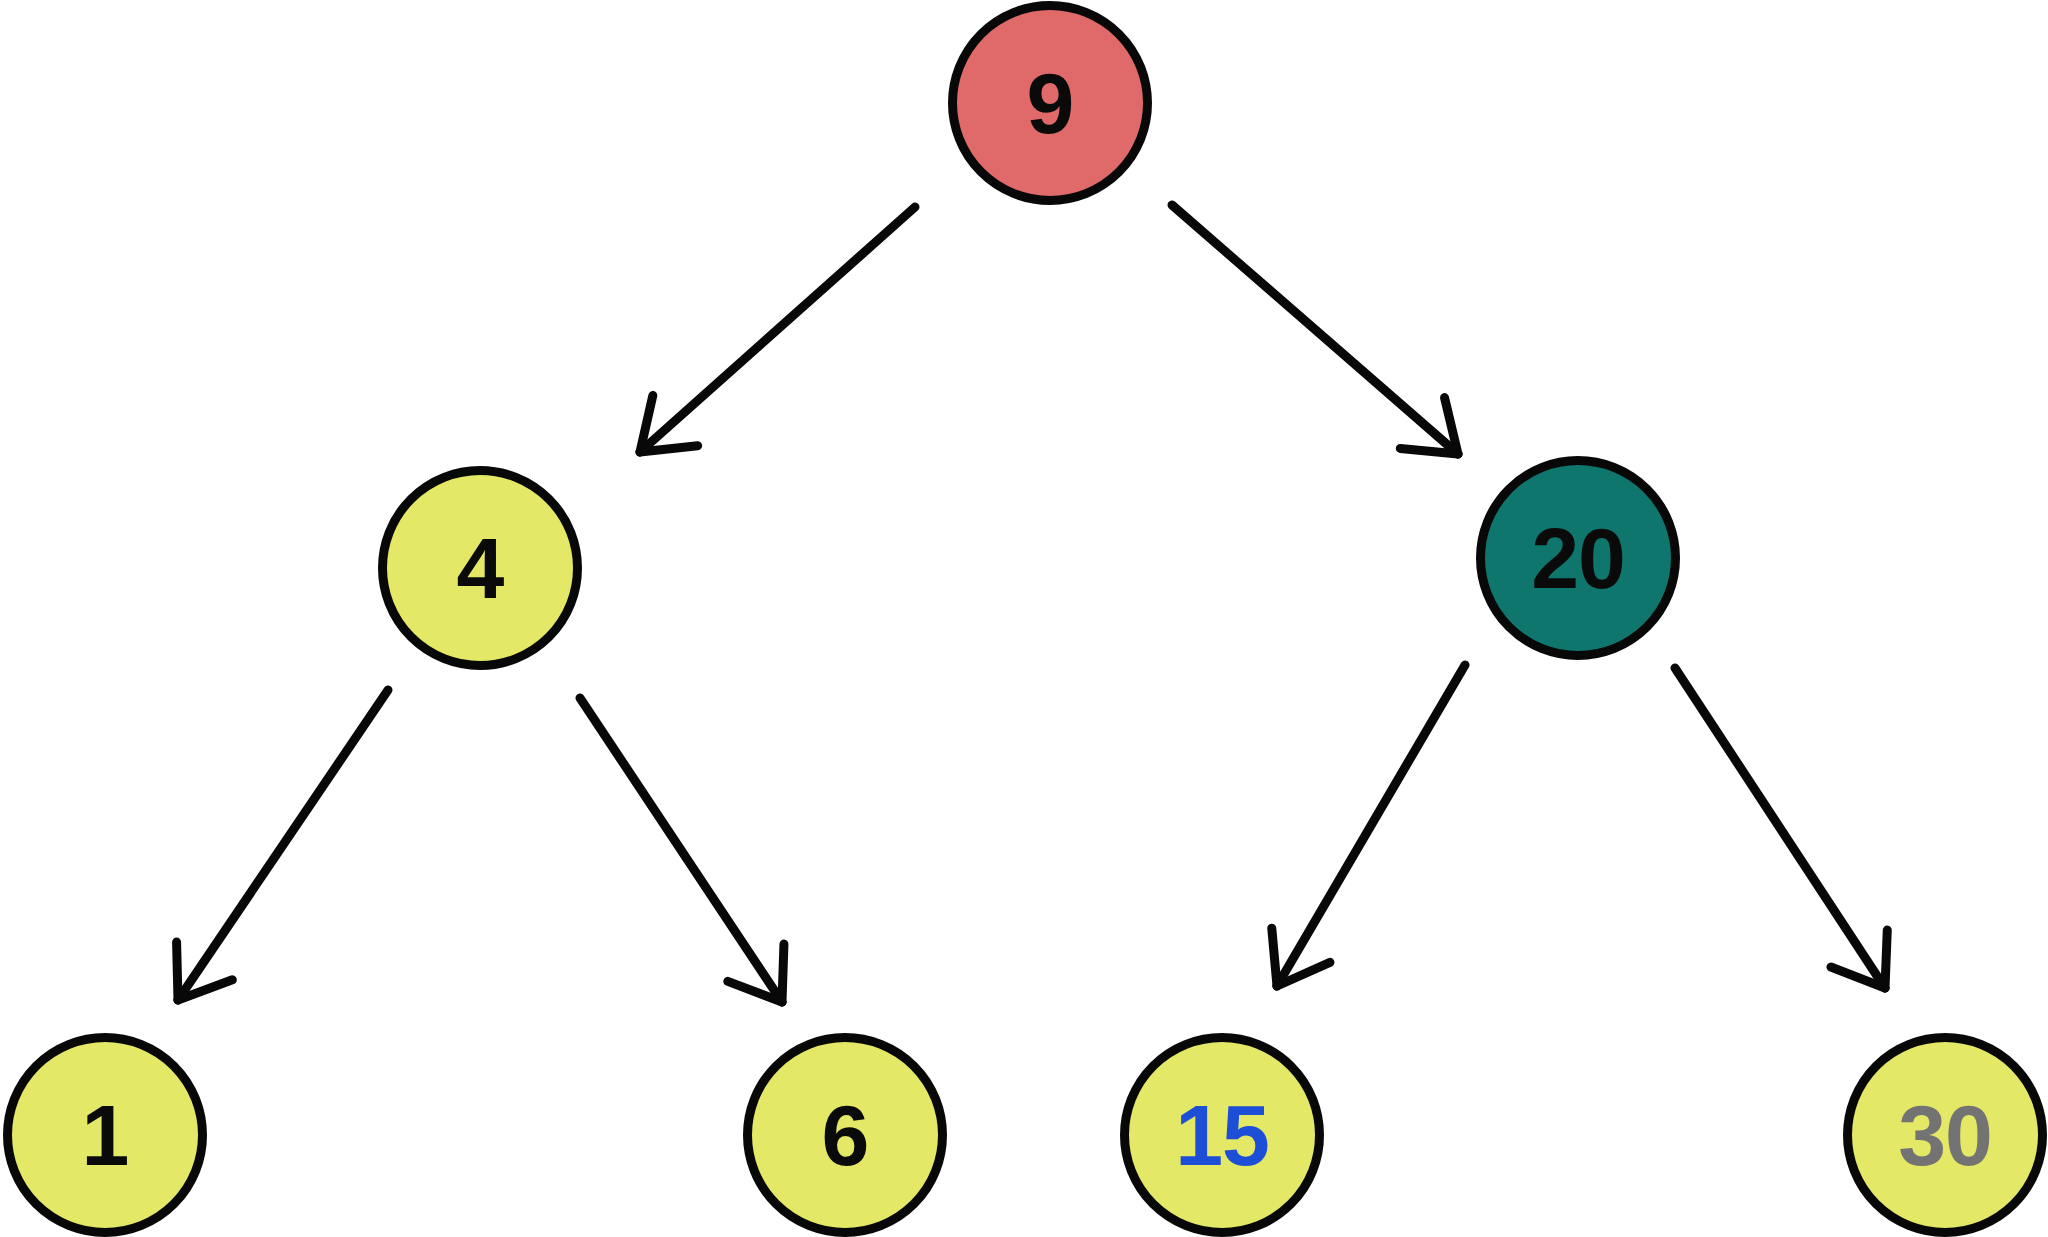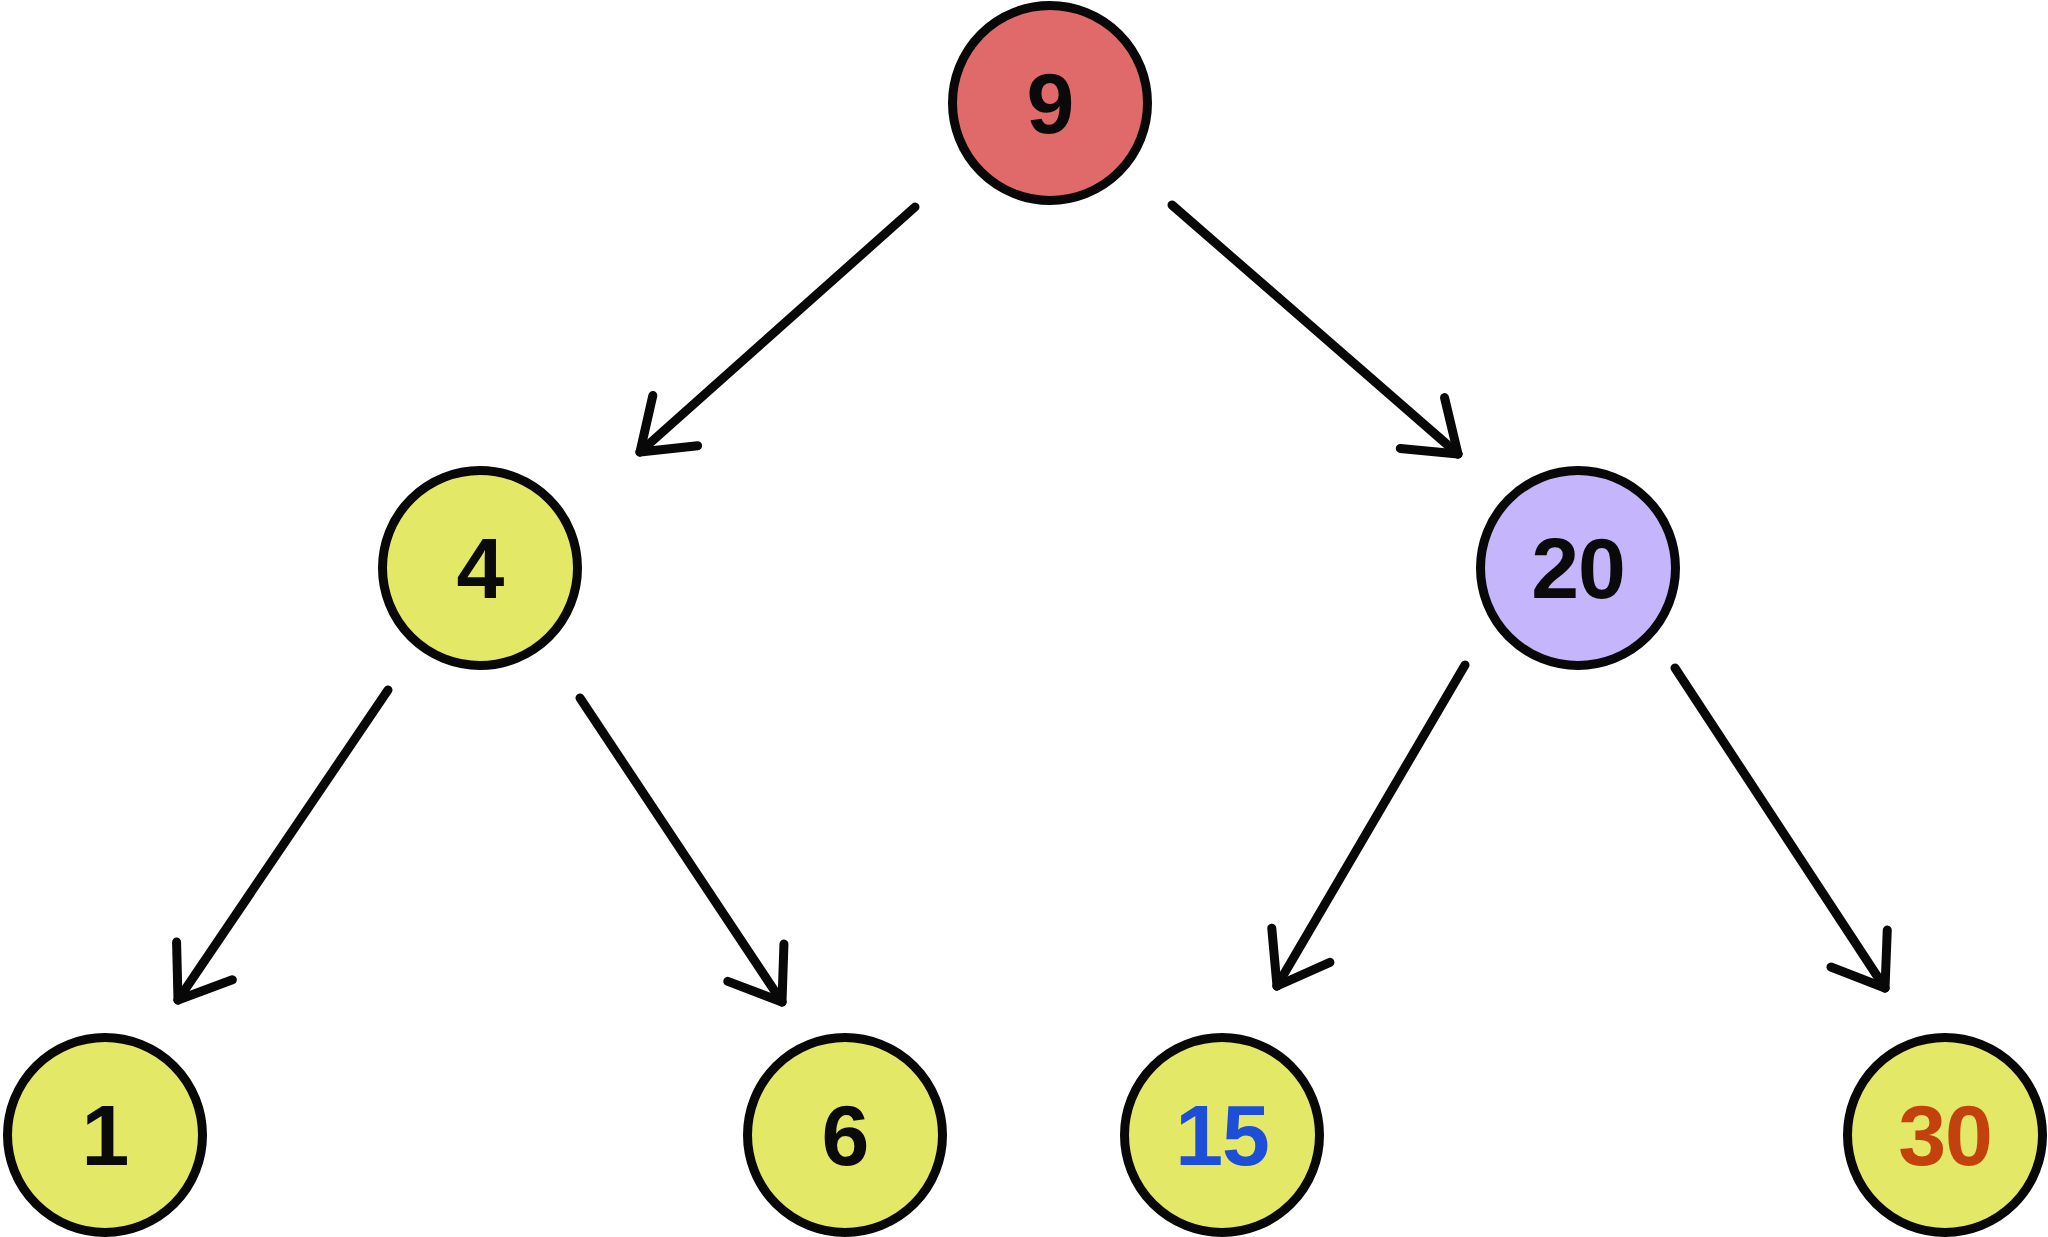--- a/index.html
+++ b/index.html
@@ -80,30 +80,30 @@
       </g>
     </svg>
 
   <div id="nodes-layer">
       <div class="tree-node" style="left: 948px; top: 1px; width: 204px; height: 204px; background: rgb(224, 106, 106); border: 9px solid rgb(8, 8, 8);">
         <span class="node-label" style="font-size: 86px; color: rgb(10, 10, 10);">9</span>
       </div>
       <div class="tree-node" style="left: 378px; top: 466px; width: 204px; height: 204px; background: rgb(227, 232, 102); border: 9px solid rgb(8, 8, 8);">
         <span class="node-label" style="font-size: 86px; color: rgb(10, 10, 10);">4</span>
       </div>
-      <div class="tree-node" style="left: 1476px; top: 466px; width: 204px; height: 204px; background: #c4b5fd; border: 9px solid rgb(8, 8, 8);">
+      <div class="tree-node" style="left: 1476px; top: 456px; width: 204px; height: 204px; background: #0f766e; border: 9px solid rgb(8, 8, 8);">
         <span class="node-label" style="font-size: 86px; color: rgb(10, 10, 10);">20</span>
       </div>
       <div class="tree-node" style="left: 3px; top: 1033px; width: 204px; height: 204px; background: rgb(227, 232, 102); border: 9px solid rgb(8, 8, 8);">
         <span class="node-label" style="font-size: 86px; color: rgb(10, 10, 10);">1</span>
       </div>
       <div class="tree-node" style="left: 743px; top: 1033px; width: 204px; height: 204px; background: rgb(227, 232, 102); border: 9px solid rgb(8, 8, 8);">
         <span class="node-label" style="font-size: 86px; color: rgb(10, 10, 10);">6</span>
       </div>
       <div class="tree-node" style="left: 1120px; top: 1033px; width: 204px; height: 204px; background: rgb(227, 232, 102); border: 9px solid rgb(8, 8, 8);">
         <span class="node-label" style="font-size: 86px; color: #1d4ed8;">15</span>
       </div>
       <div class="tree-node" style="left: 1843px; top: 1033px; width: 204px; height: 204px; background: rgb(227, 232, 102); border: 9px solid rgb(8, 8, 8);">
-        <span class="node-label" style="font-size: 86px; color: #c2410c;">30</span>
+        <span class="node-label" style="font-size: 86px; color: #737373;">30</span>
       </div>
     </div>
 
 </div>
 
 </body></html>

